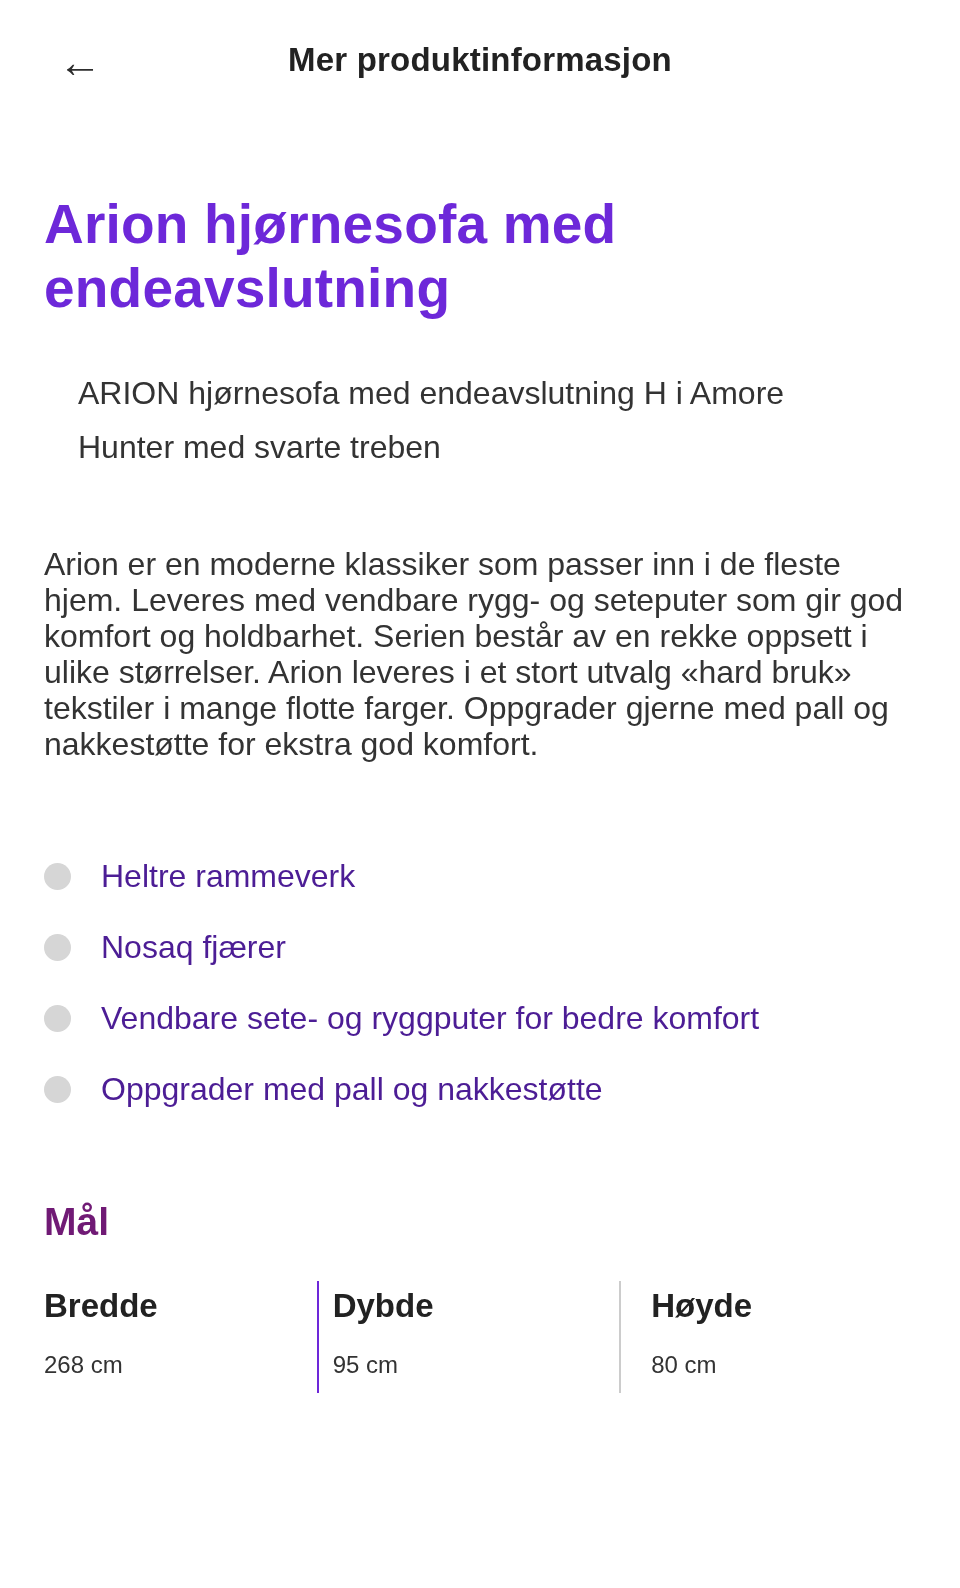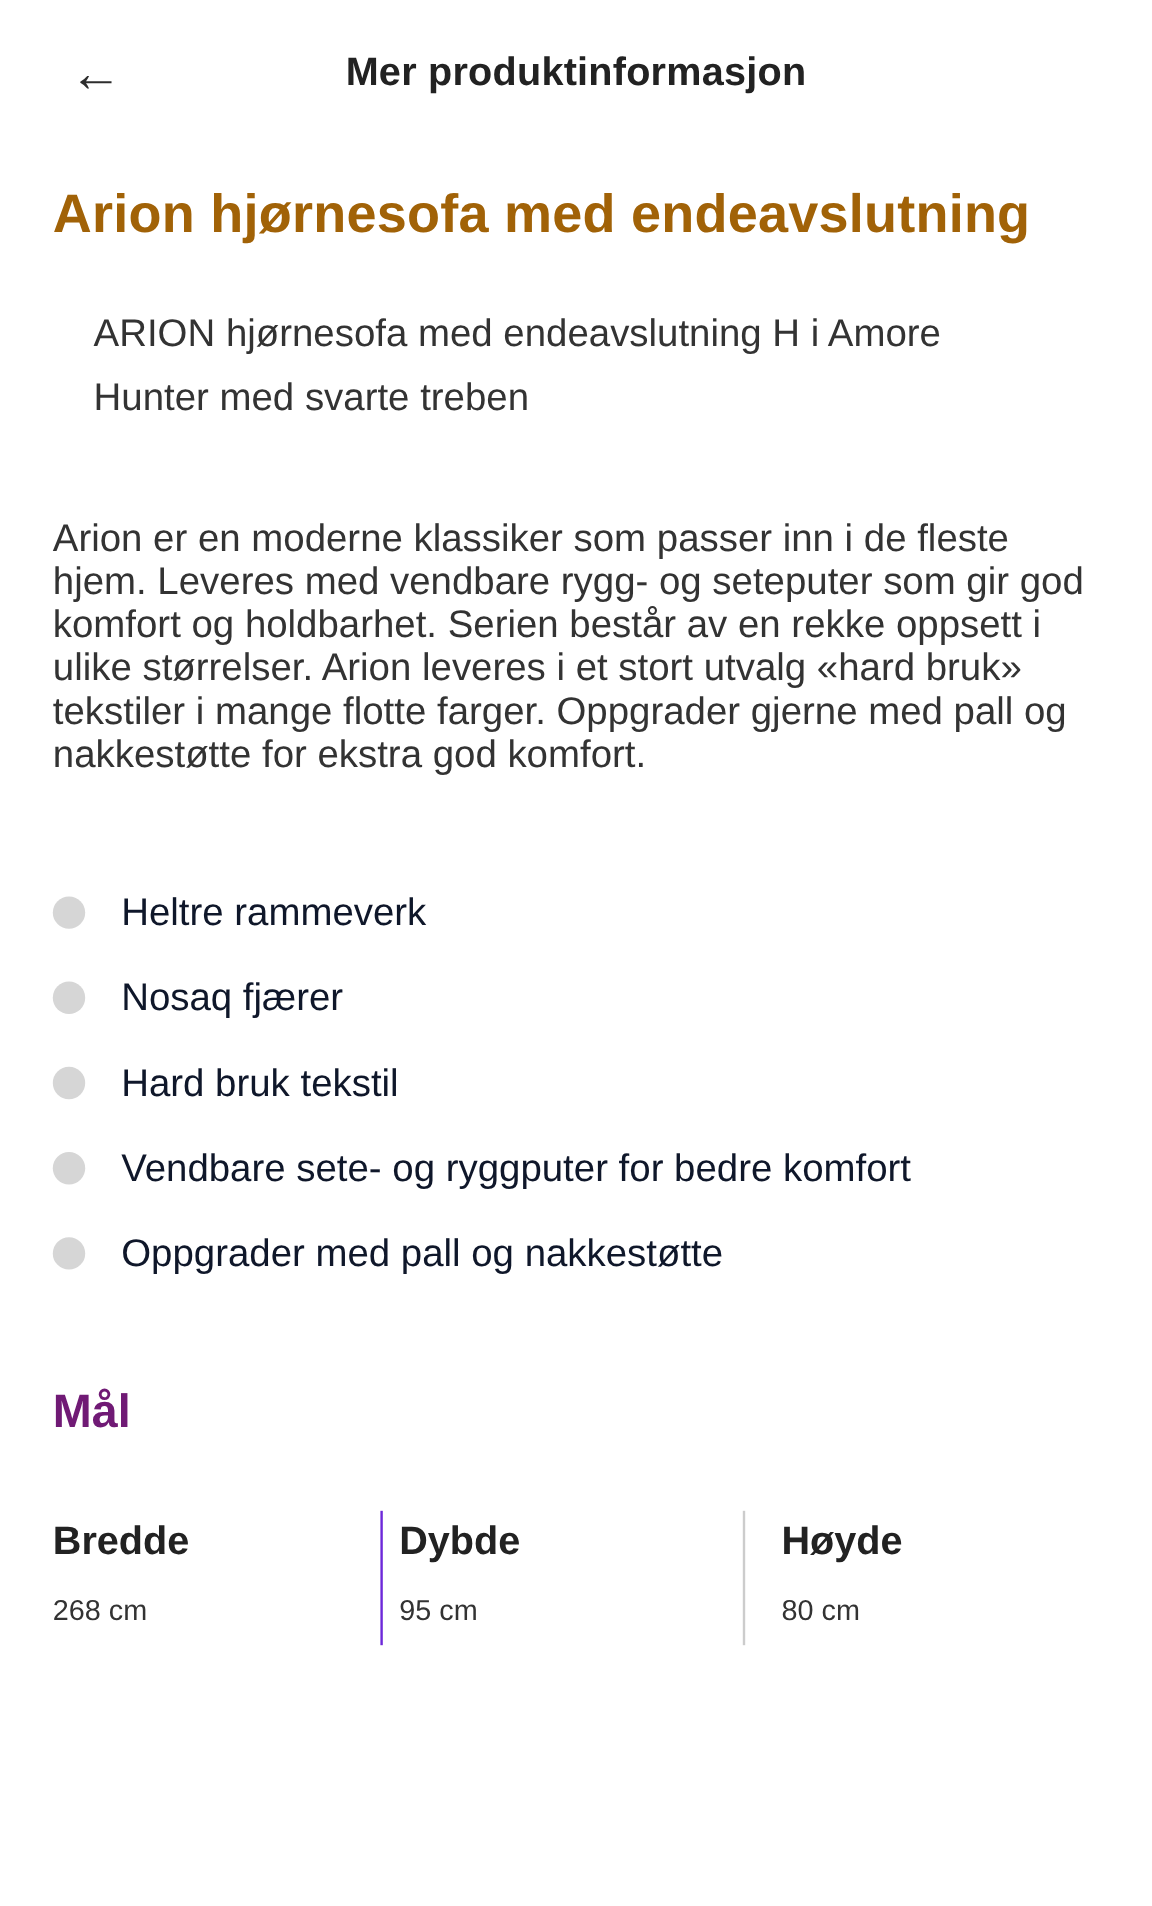--- a/index.html
+++ b/index.html
@@ -51,25 +51,25 @@
     letter-spacing: 0.2px;
     color: #222222;
   }
 
   
   .content {
     padding: 0 44px;
   }
 
   .product-title {
-    margin-top: 32px;
-    font-size: 45px;
+    margin-top: 72px;
+    font-size: 55px;
     font-weight: 600;
     letter-spacing: 0.2px;
-    color: #a16207;
+    color: #6d28d9;
   }
 
   .product-subtitle {
     margin-top: 46px;
     font-size: 32px;
     font-weight: 300;
     line-height: 54px;
     color: #333333;
     max-width: 800px;
     margin-left: 34px;
@@ -88,40 +88,40 @@
   .features {
     list-style: none;
     margin-top: 96px;
   }
   .feature-item {
     display: flex;
     align-items: center;
     margin-bottom: 34px;
     font-size: 32px;
     font-weight: 300;
-    color: #0f172a;
+    color: #4c1d95;
   }
   .feature-bullet {
     flex: 0 0 auto;
     width: 27px;
     height: 27px;
     border-radius: 50%;
     background: #d6d6d6;
     margin-right: 30px;
   }
 
   
   .measurements-title {
     margin-top: 92px;
     font-size: 39px;
     font-weight: 600;
     color: #701a75;
   }
   .measurements-row {
-    margin-top: 60px;
+    margin-top: 37px;
     display: flex;
     align-items: stretch;
   }
   .measure-col {
     display: flex;
     flex-direction: column;
     justify-content: flex-start;
     padding: 6px 0 14px 0;
   }
   .measure-col.col-1 { width: 276px; }
@@ -160,24 +160,20 @@
     <p class="product-description">Arion er en moderne klassiker som passer inn i de fleste hjem. Leveres med vendbare rygg- og seteputer som gir god komfort og holdbarhet. Serien består av en rekke oppsett i ulike størrelser. Arion leveres i et stort utvalg «hard bruk» tekstiler i mange flotte farger. Oppgrader gjerne med pall og nakkestøtte for ekstra god komfort.</p>
 
     <ul class="features">
       <li class="feature-item">
         <span class="feature-bullet"></span>
         <span>Heltre rammeverk</span>
       </li>
       <li class="feature-item">
         <span class="feature-bullet"></span>
         <span>Nosaq fjærer</span>
-      </li>
-      <li class="feature-item">
-        <span class="feature-bullet"></span>
-        <span>Hard bruk tekstil</span>
       </li>
       <li class="feature-item">
         <span class="feature-bullet"></span>
         <span>Vendbare sete- og ryggputer for bedre komfort</span>
       </li>
       <li class="feature-item">
         <span class="feature-bullet"></span>
         <span>Oppgrader med pall og nakkestøtte</span>
       </li>
     </ul>

